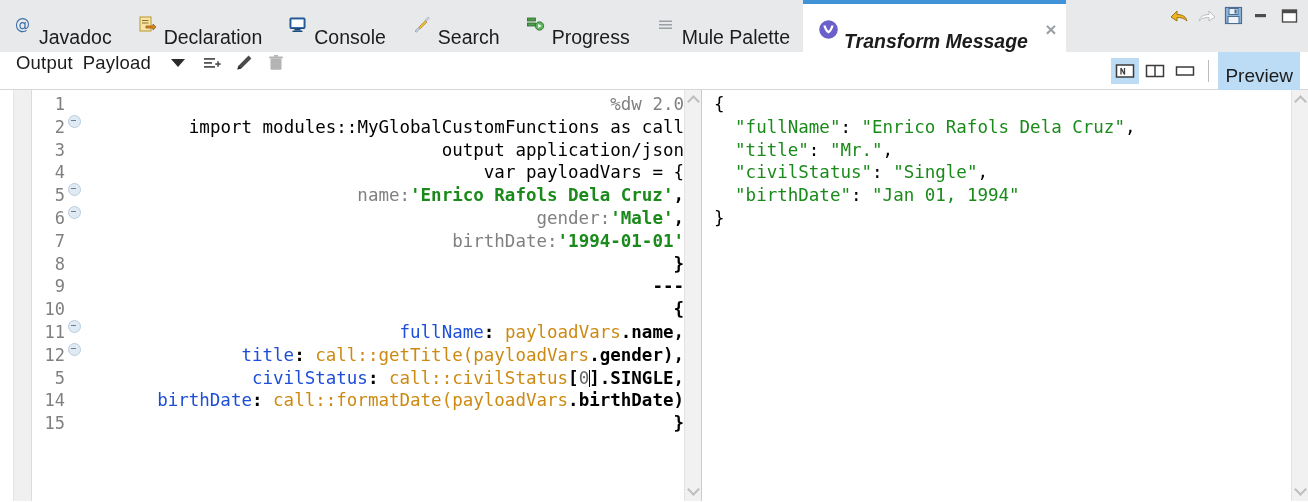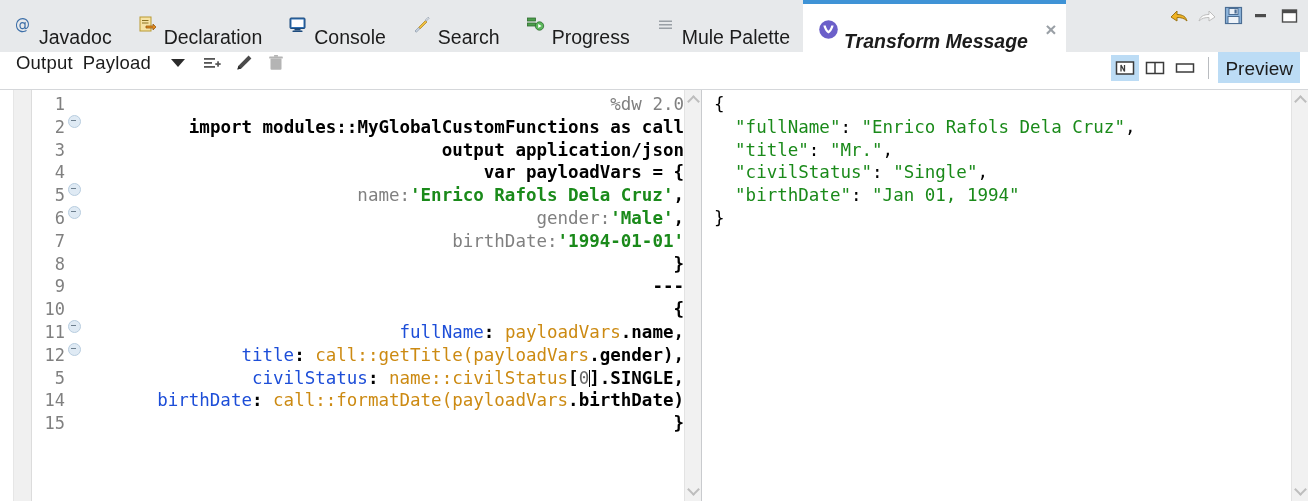--- a/index.html
+++ b/index.html
@@ -104,21 +104,21 @@
     width: 28px; height: 26px;
     display: flex; align-items: center; justify-content: center;
     cursor: pointer;
   }
   .layoutbtn.on { background: #bcdcf5; }
   .tbsep { width: 1px; height: 22px; background: #b9bcc0; margin: 0 7px; }
   .previewbtn {
     background: #bcdcf5;
     font-size: 19px;
     color: #1c1c1c;
-    padding: 6px 7px 3px 7px;
+    padding: 13px 7px 3px 7px;
     cursor: pointer;
     white-space: nowrap;
   }
 
   
   .panes {
     display: flex;
     height: 411px;
     background: #ffffff;
   }
@@ -175,21 +175,21 @@
     content: "";
     position: absolute;
     left: 5px; top: 10px;
     width: 5px; height: 1px;
     background: #6d7f8e;
   }
   .ctext { flex: 1 1 auto; text-align: right; }
 
   
   .t-dim   { color: #808080; }
-  .t-kw    { color: #000000; font-weight: bold; }
+  .t-kw    { color: #000000; font-weight: normal; }
   .t-plain { color: #000000; font-weight: bold; }
   .t-str   { color: #1a8a1a; font-weight: bold; }
   .t-key   { color: #1d4ed8; }
   .t-fn    { color: #cc8a12; }
   .t-num   { color: #6a6a6a; }
   .t-punct { color: #000000; font-weight: bold; }
 
   .caret-bar {
     display: inline-block;
     width: 1px;
@@ -415,21 +415,21 @@
         <div class="codeline"><span class="lnum">3</span><span class="fold"></span><span class="ctext"><span class="t-kw">output application/json</span></span></div>
         <div class="codeline"><span class="lnum">4</span><span class="fold has"></span><span class="ctext"><span class="t-kw">var payloadVars = {</span></span></div>
         <div class="codeline"><span class="lnum">5</span><span class="fold has"></span><span class="ctext"><span class="t-dim">    name:</span><span class="t-str">'Enrico Rafols Dela Cruz'</span><span class="t-punct">,</span></span></div>
         <div class="codeline"><span class="lnum">6</span><span class="fold"></span><span class="ctext"><span class="t-dim">    gender:</span><span class="t-str">'Male'</span><span class="t-punct">,</span></span></div>
         <div class="codeline"><span class="lnum">7</span><span class="fold"></span><span class="ctext"><span class="t-dim">    birthDate:</span><span class="t-str">'1994-01-01'</span></span></div>
         <div class="codeline"><span class="lnum">8</span><span class="fold"></span><span class="ctext"><span class="t-plain">}</span></span></div>
         <div class="codeline"><span class="lnum">9</span><span class="fold"></span><span class="ctext"><span class="t-plain">---</span></span></div>
         <div class="codeline"><span class="lnum">10</span><span class="fold has"></span><span class="ctext"><span class="t-plain">{</span></span></div>
         <div class="codeline"><span class="lnum">11</span><span class="fold has"></span><span class="ctext"><span class="t-plain">  </span><span class="t-key">fullName</span><span class="t-plain">: </span><span class="t-fn">payloadVars</span><span class="t-plain">.name,</span></span></div>
         <div class="codeline"><span class="lnum">12</span><span class="fold"></span><span class="ctext"><span class="t-plain">  </span><span class="t-key">title</span><span class="t-plain">: </span><span class="t-fn">call::getTitle</span><span class="t-fn">(</span><span class="t-fn">payloadVars</span><span class="t-plain">.gender),</span></span></div>
-        <div class="codeline"><span class="lnum">5</span><span class="fold"></span><span class="ctext"><span class="t-plain">  </span><span class="t-key">civilStatus</span><span class="t-plain">: </span><span class="t-fn">name::civilStatus</span><span class="t-plain">[</span><span class="t-num">0</span><span class="caret-bar"></span><span class="t-plain">].SINGLE,</span></span></div>
+        <div class="codeline"><span class="lnum">5</span><span class="fold"></span><span class="ctext"><span class="t-plain">  </span><span class="t-key">civilStatus</span><span class="t-plain">: </span><span class="t-fn">call::civilStatus</span><span class="t-plain">[</span><span class="t-num">0</span><span class="caret-bar"></span><span class="t-plain">].SINGLE,</span></span></div>
         <div class="codeline"><span class="lnum">14</span><span class="fold"></span><span class="ctext"><span class="t-plain">  </span><span class="t-key">birthDate</span><span class="t-plain">: </span><span class="t-fn">call::formatDate</span><span class="t-fn">(</span><span class="t-fn">payloadVars</span><span class="t-plain">.birthDate)</span></span></div>
         <div class="codeline"><span class="lnum">15</span><span class="fold"></span><span class="ctext"><span class="t-plain">}</span></span></div>
       </div>
     <div class="vscroll">
       <div class="arrow-up">
           <span class="chev up"></span>
         </div>
       <div class="arrow-dn">
           <span class="chev dn"></span>
         </div>

